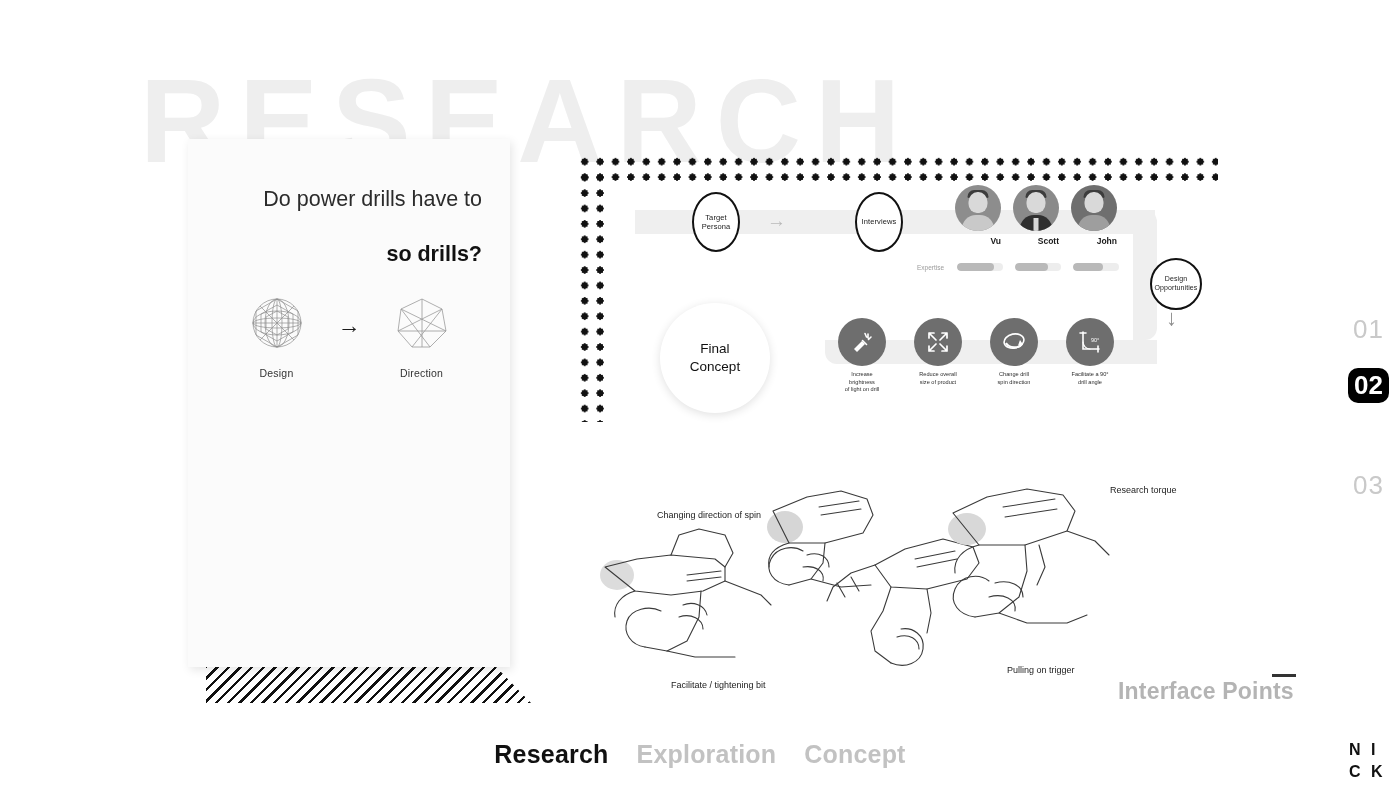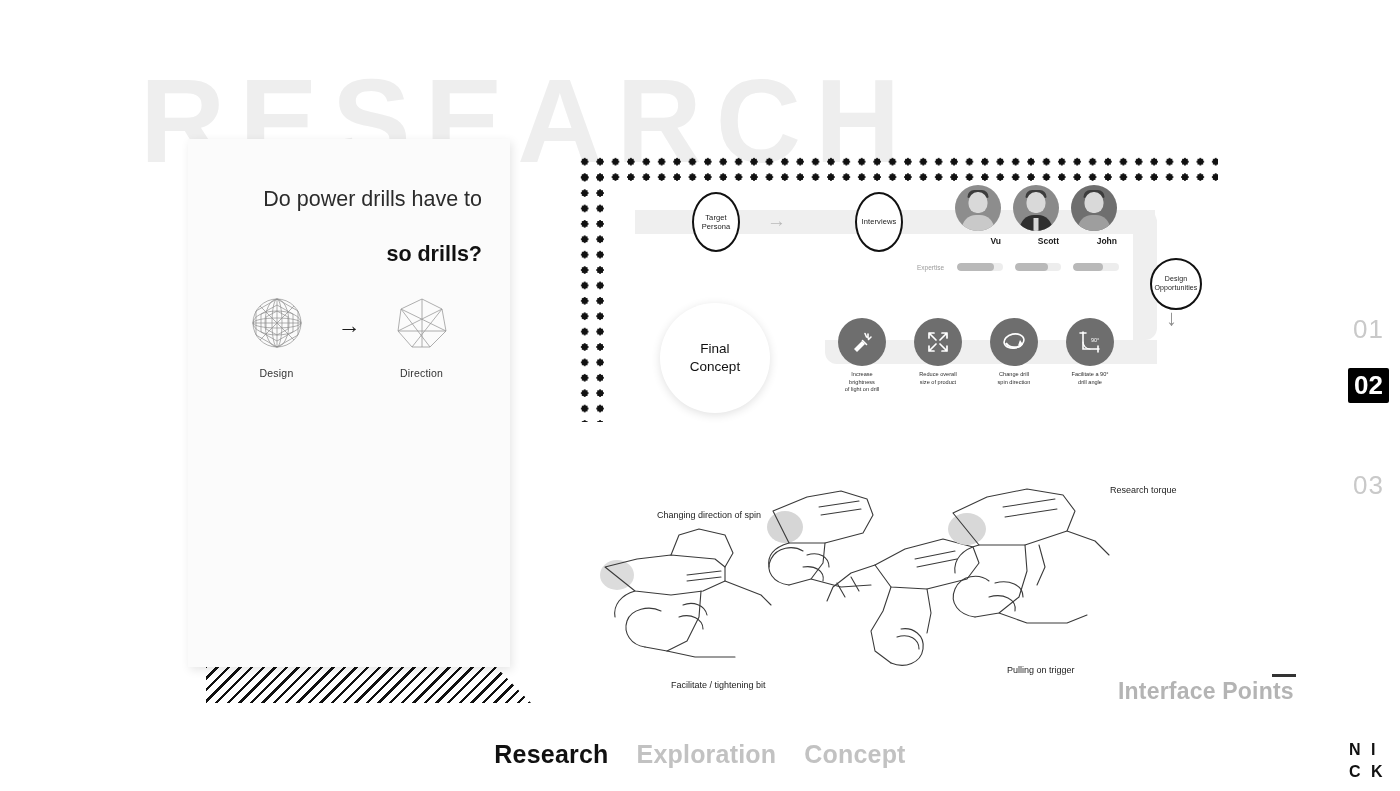--- a/index.html
+++ b/index.html
@@ -158,21 +158,21 @@
   .nav-item.active { color:#111; }
 
   
   .pager { position:absolute; left:1348px; top:316px; text-align:center; }
   .pg {
     font-size:26px; font-weight:300; color:#c9c9c9; line-height:1;
     margin-bottom:26px; letter-spacing:1px;
   }
   .pg.active {
     background:#000; color:#fff; font-weight:bold; letter-spacing:0;
-    padding:4px 6px 5px 6px; display:inline-block; border-radius:2px;
+    padding:4px 6px 5px 6px; display:inline-block; border-radius:10px;
   }
 
   
   .logo {
     position:absolute; left:1349px; top:739px;
     font-size:16px; font-weight:bold; color:#111; line-height:1.35;
     letter-spacing:3px;
   }
 </style>
 </head>

